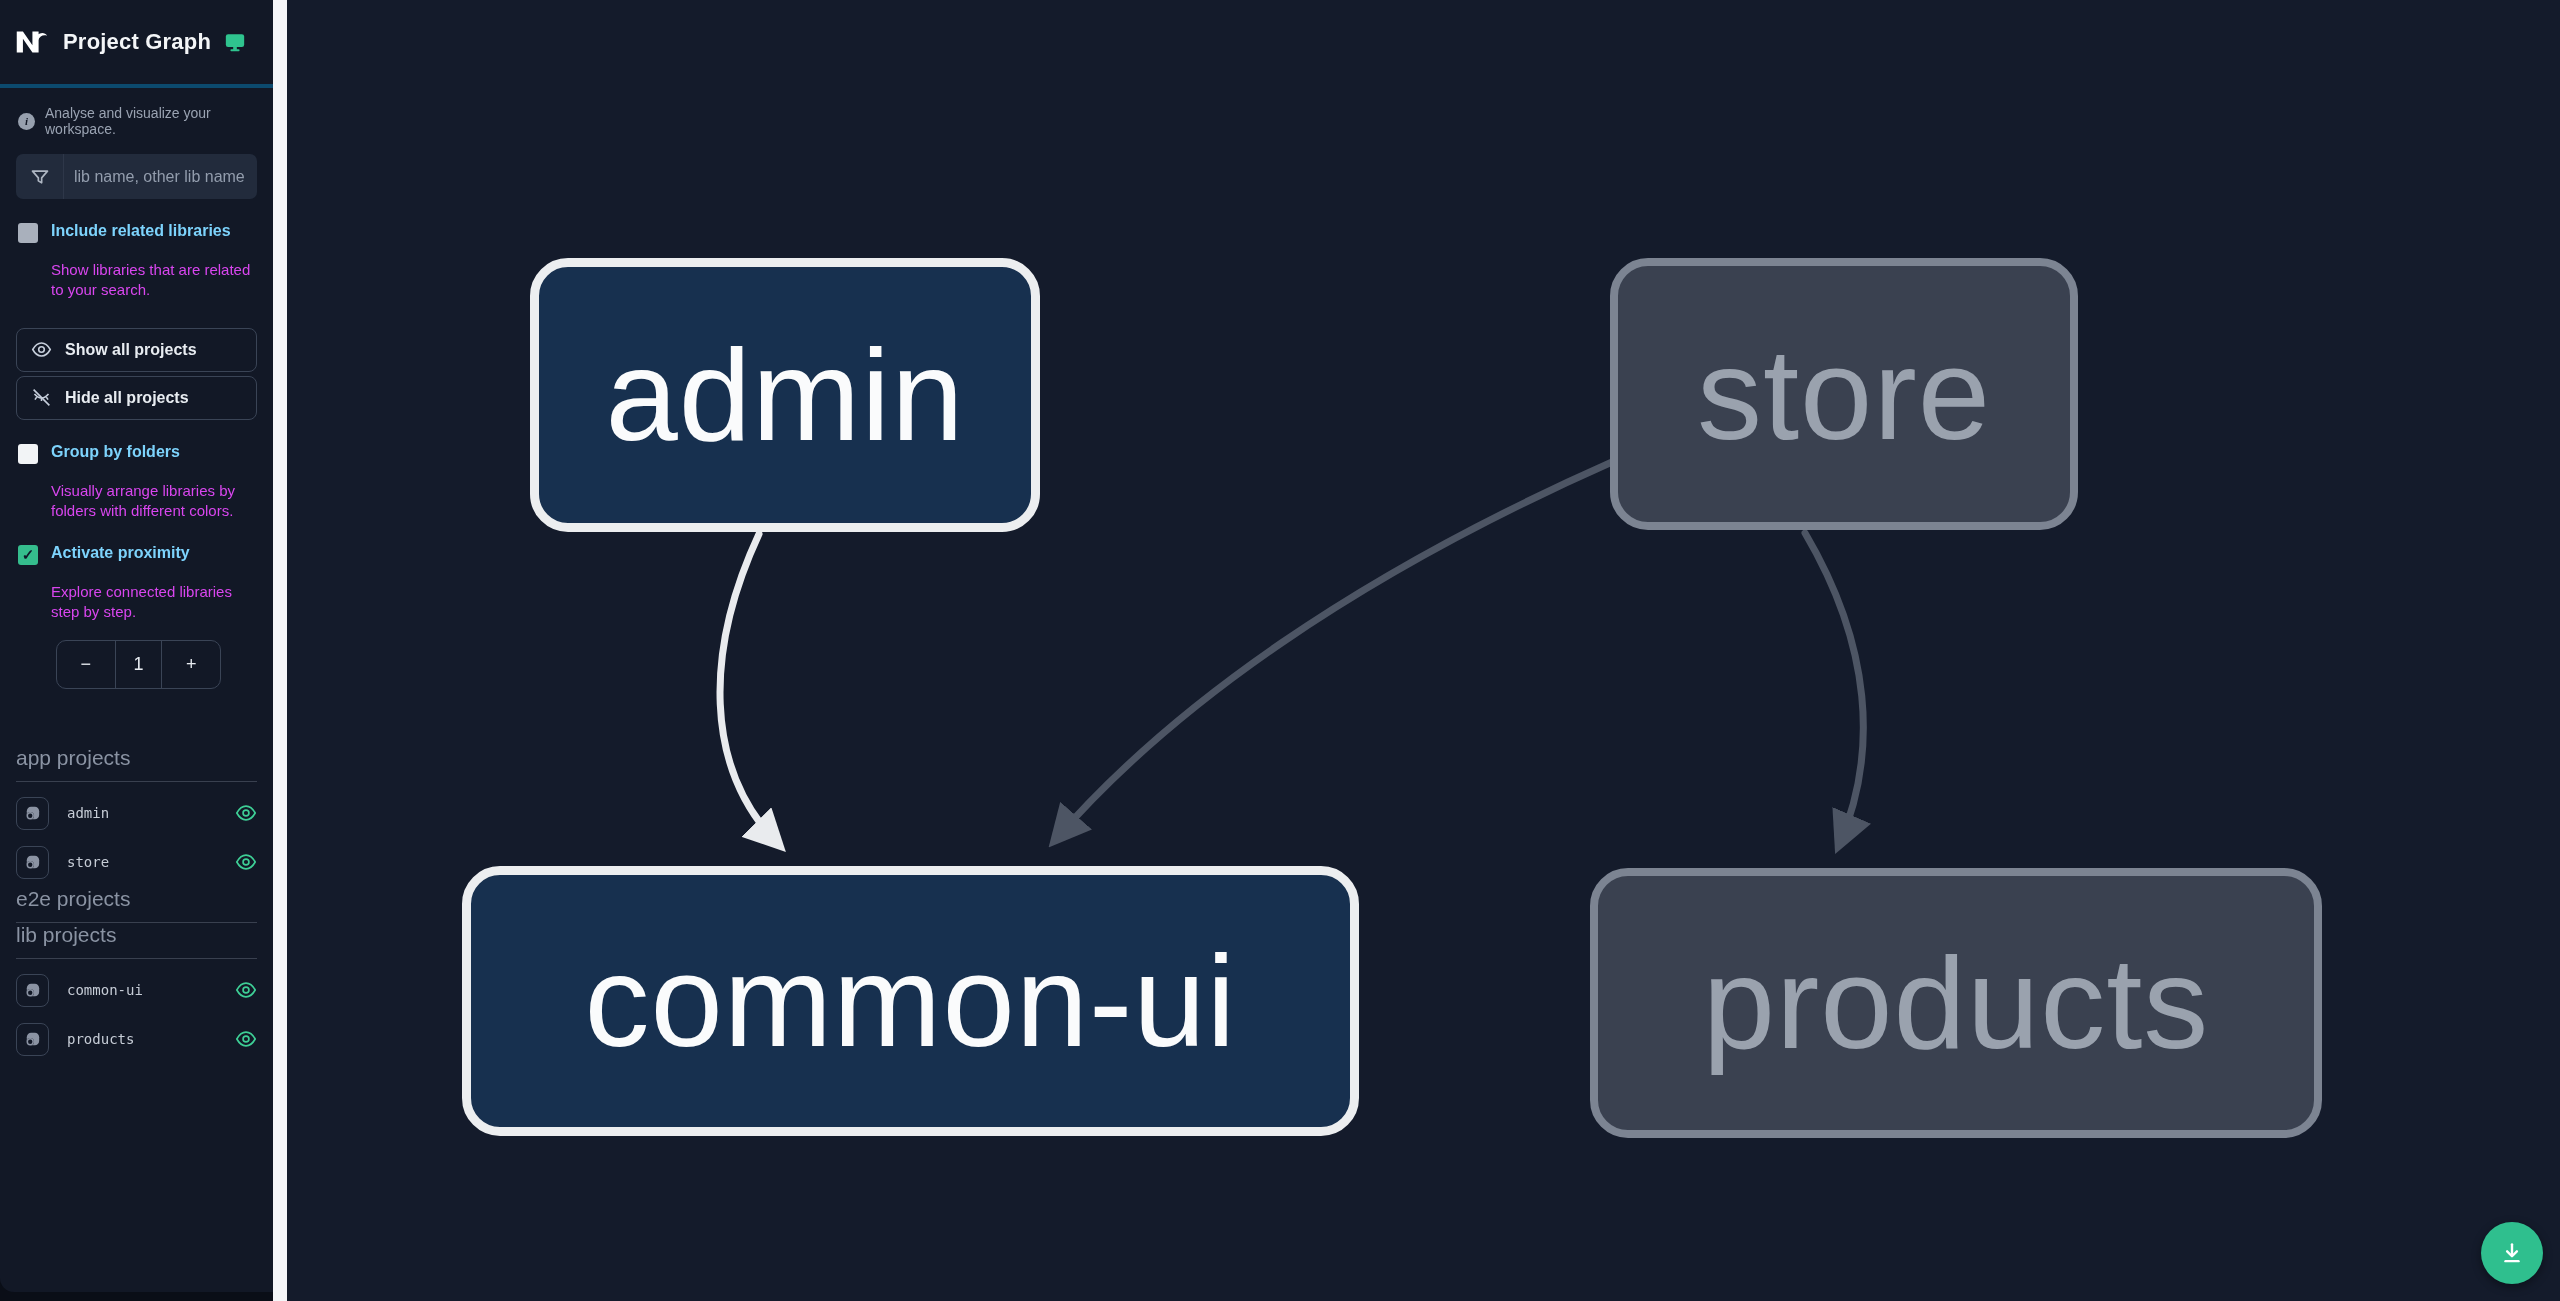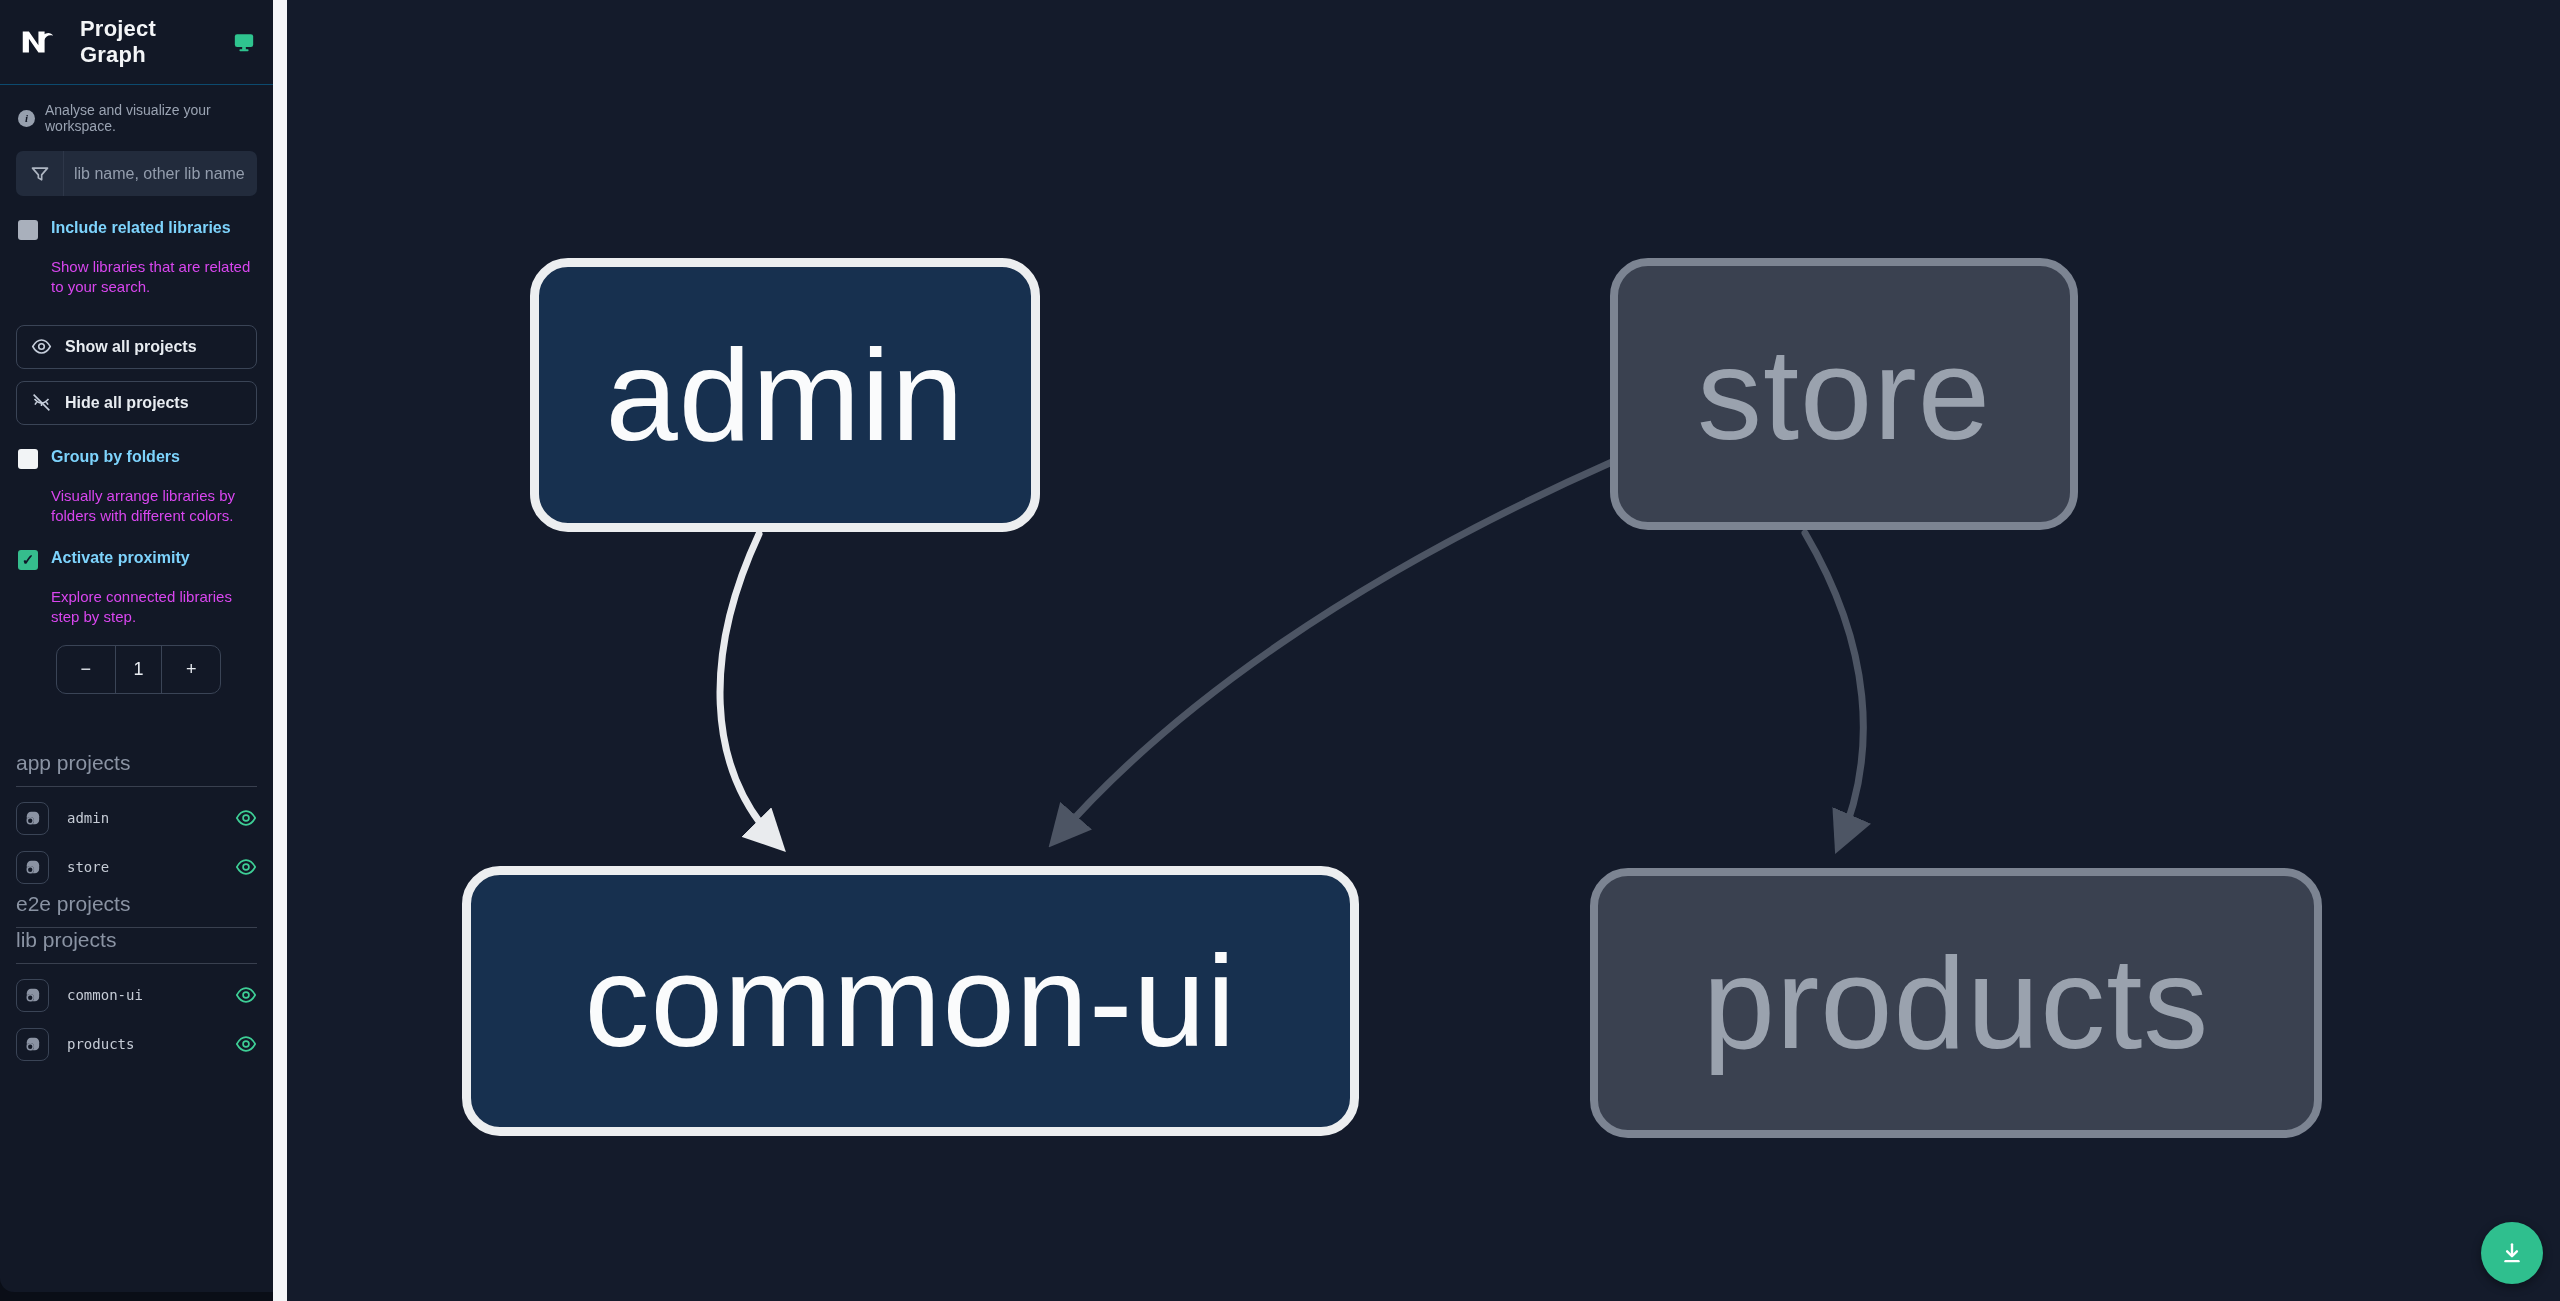--- a/index.html
+++ b/index.html
@@ -2,43 +2,43 @@
 <html><head>
 <meta charset="utf-8">
 <style>
   html,body{margin:0;padding:0;background:#0a0e17;width:2560px;height:1301px;overflow:hidden;
             font-family:"Liberation Sans",sans-serif;-webkit-font-smoothing:antialiased;}
   .app{display:flex;width:2560px;height:1301px;}
 
   
   .sidebar{width:273px;flex:none;background:#121826;height:1292px;
            border-bottom-left-radius:14px;display:flex;flex-direction:column;overflow:hidden;}
-  .sb-header{height:84px;flex:none;display:flex;align-items:center;gap:24px;padding:0 18px;
-             border-bottom:1px solid #0c4a6e;}
+  .sb-header{height:84px;flex:none;display:flex;align-items:center;gap:13px;padding:0 12px;
+             border-bottom:4px solid #0c4a6e;}
   .sb-title{font-size:22px;font-weight:700;color:#f3f5f7;letter-spacing:.2px;}
   .monitor-btn{background:none;border:none;padding:0;cursor:pointer;display:flex;}
   .intro{display:flex;align-items:center;gap:10px;padding:17px 18px 0;color:#9aa3b2;font-size:14px;}
   .info-ic{width:17px;height:17px;border-radius:50%;background:#97a0ae;color:#121826;
            font-size:11px;font-weight:700;display:flex;align-items:center;justify-content:center;
            font-family:"Liberation Serif",serif;font-style:italic;flex:none;}
   .search{margin:17px 16px 0;height:45px;background:#222b3c;border-radius:7px;display:flex;align-items:stretch;}
   .funnel-cell{width:47px;flex:none;display:flex;align-items:center;justify-content:center;
                border-right:1px solid #2e3749;}
   .search input{flex:1;min-width:0;background:transparent;border:none;outline:none;color:#d946ef;
                 font-size:16px;padding:0 10px;font-family:"Liberation Sans",sans-serif;}
   .search input::placeholder{color:#939dad;}
   .opt{display:flex;gap:13px;padding:0 18px;margin-top:23px;cursor:pointer;}
   .cb{width:20px;height:20px;border-radius:3px;flex:none;margin-top:1px;
       display:flex;align-items:center;justify-content:center;}
   .cb-gray{background:#a9b0bc;}
   .cb-white{background:#f2f4f6;}
   .cb-checked{background:#35bd8d;color:#10182a;font-size:15px;font-weight:700;}
   .opt-label{display:block;font-size:16px;font-weight:700;color:#7dd3fc;}
   .opt-desc{display:block;font-size:15px;color:#d946ef;line-height:1.35;margin-top:20px;max-width:205px;}
-  .btn-col{display:flex;flex-direction:column;gap:12px;margin:27px 16px 0;}
+  .btn-col{display:flex;flex-direction:column;gap:4px;margin:27px 16px 0;}
   .sb-btn{height:44px;border:1px solid #3a4456;border-radius:8px;background:transparent;color:#e8ecf1;
           font-size:16px;font-weight:700;display:flex;align-items:center;gap:13px;padding:0 14px;
           cursor:pointer;font-family:"Liberation Sans",sans-serif;}
   .stepper{margin:17px 0 0 56px;width:163px;height:47px;border:1px solid #3a4456;border-radius:10px;
            display:flex;overflow:hidden;}
   .stepper>*{flex:1;display:flex;align-items:center;justify-content:center;font-size:18px;color:#e8ecf1;
              background:transparent;border:none;font-family:"Liberation Sans",sans-serif;}
   .stepper>.mid{border-left:1px solid #3a4456;border-right:1px solid #3a4456;}
   .sections{padding:0 16px;margin-top:57px;display:flex;flex-direction:column;}
   .section-title{font-size:21px;color:#8a93a3;padding-bottom:11px;border-bottom:1px solid #39404f;}

